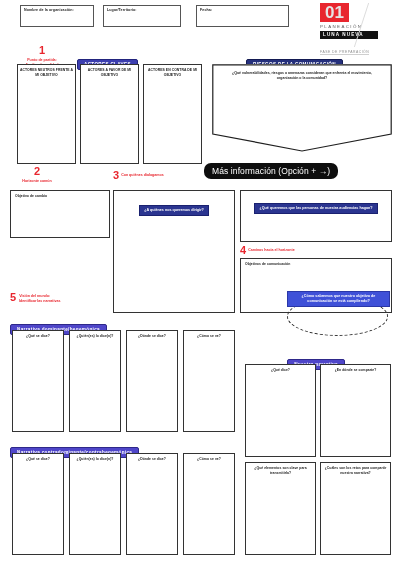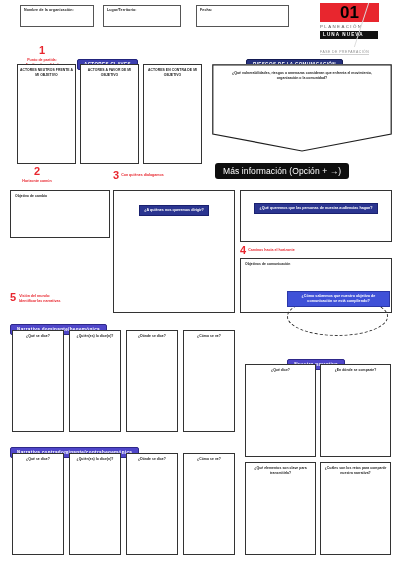--- a/index.html
+++ b/index.html
@@ -37,25 +37,25 @@
     line-height:1.35;
     letter-spacing:.05px;
   }
   .panel-label.left{text-align:left;padding-left:4px;}
 
   
   .logo{position:absolute;right:12px;top:3px;width:68px;text-align:left;}
   .logo-num{
     display:inline-block;
     background:#e8262e;
-    color:#000000;
+    color:#e5e5e5;
     font-weight:bold;
     font-size:17px;
     line-height:19px;
-    padding:0 20px;
+    padding:0 5px;
     letter-spacing:0px;
     font-family:"Liberation Sans", sans-serif;
   }
   .logo-sub{
     font-size:4.4px;
     letter-spacing:1.4px;
     color:#5a5a5a;
     margin-top:2px;
     font-weight:normal;
   }
@@ -236,21 +236,21 @@
   <div class="abs" style="left:152px;top:183px;">
     <span class="ribbon rb-red">AUDIENCIAS</span>
   </div>
 
   <div class="abs panel" style="left:113px;top:190px;width:122px;height:123px;">
     <div style="text-align:center;padding-top:6px;">
       <span class="tag" style="max-width:100px;">¿A quiénes nos queremos dirigir?</span>
     </div>
   </div>
 
-  <div class="tooltip" style="left:215px;top:163px;">Más información (Opción + →)</div>
+  <div class="tooltip" style="left:204px;top:163px;border-radius:7px;">Más información (Opción + →)</div>
 
   <div class="abs panel" style="left:240px;top:190px;width:152px;height:52px;">
     <div style="text-align:center;padding-top:4px;">
       <span class="tag" style="max-width:138px;">¿Qué queremos que las personas de nuestra audiencias hagan?</span>
     </div>
   </div>
 
   <div class="abs" style="left:240px;top:245px;display:flex;align-items:flex-start;gap:2px;">
     <div class="step-num">4</div>
     <div class="step-cap" style="margin-top:3px;">Caminos hacia el horizonte</div>

